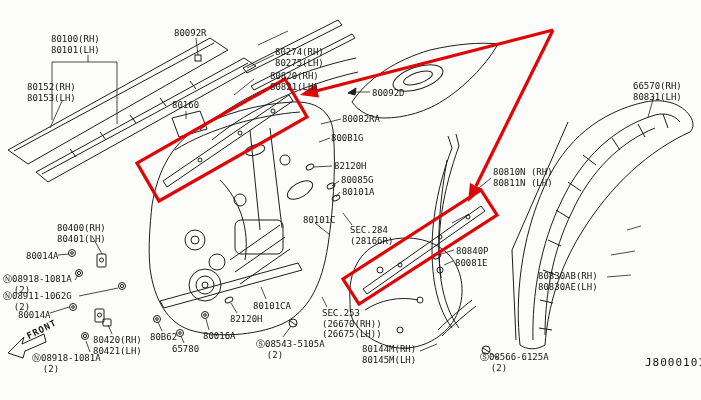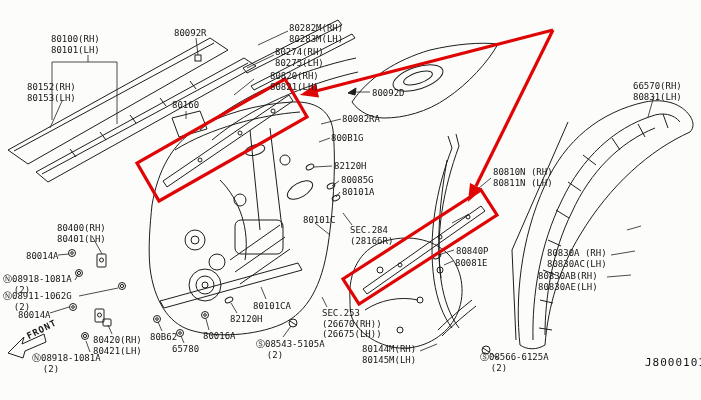--- a/index.html
+++ b/index.html
@@ -192,43 +192,39 @@
       <polygon points="468,202 482,189 470,183" fill="var(--highlight)" stroke="none"></polygon>
     </g>
   </svg>
 
   <div class="lbl" style="left:51px;top:34px">80100(RH)
 80101(LH)</div>
   <div class="lbl" style="left:174px;top:28px">80092R</div>
   <div class="lbl" style="left:27px;top:82px">80152(RH)
 80153(LH)</div>
   <div class="lbl" style="left:172px;top:100px">80160</div>
-  <div class="lbl" style="left:289px;top:23px">80282M(RH)
-80283M(LH)</div>
   <div class="lbl" style="left:275px;top:47px">80274(RH)
 80275(LH)</div>
   <div class="lbl" style="left:270px;top:71px">80820(RH)
 80821(LH)</div>
   <div class="lbl" style="left:372px;top:88px">80092D</div>
   <div class="lbl" style="left:342px;top:114px">80082RA</div>
   <div class="lbl" style="left:331px;top:133px">800B1G</div>
   <div class="lbl" style="left:334px;top:161px">82120H</div>
   <div class="lbl" style="left:341px;top:175px">80085G</div>
   <div class="lbl" style="left:342px;top:187px">80101A</div>
   <div class="lbl" style="left:303px;top:215px">80101C</div>
   <div class="lbl" style="left:350px;top:225px">SEC.284
 (28166R)</div>
   <div class="lbl" style="left:493px;top:167px">80810N (RH)
 80811N (LH)</div>
   <div class="lbl" style="left:456px;top:246px">80840P</div>
   <div class="lbl" style="left:455px;top:258px">80081E</div>
   <div class="lbl" style="left:633px;top:81px">66570(RH)
 80831(LH)</div>
-  <div class="lbl" style="left:547px;top:248px">80830A (RH)
-80830AC(LH)</div>
   <div class="lbl" style="left:538px;top:271px">80830AB(RH)
 80830AE(LH)</div>
   <div class="lbl" style="left:57px;top:223px">80400(RH)
 80401(LH)</div>
   <div class="lbl" style="left:26px;top:251px">80014A</div>
   <div class="lbl" style="left:3px;top:274px">Ⓝ08918-1081A
   (2)</div>
   <div class="lbl" style="left:3px;top:291px">Ⓝ08911-1062G
   (2)</div>
   <div class="lbl" style="left:18px;top:310px">80014A</div>

